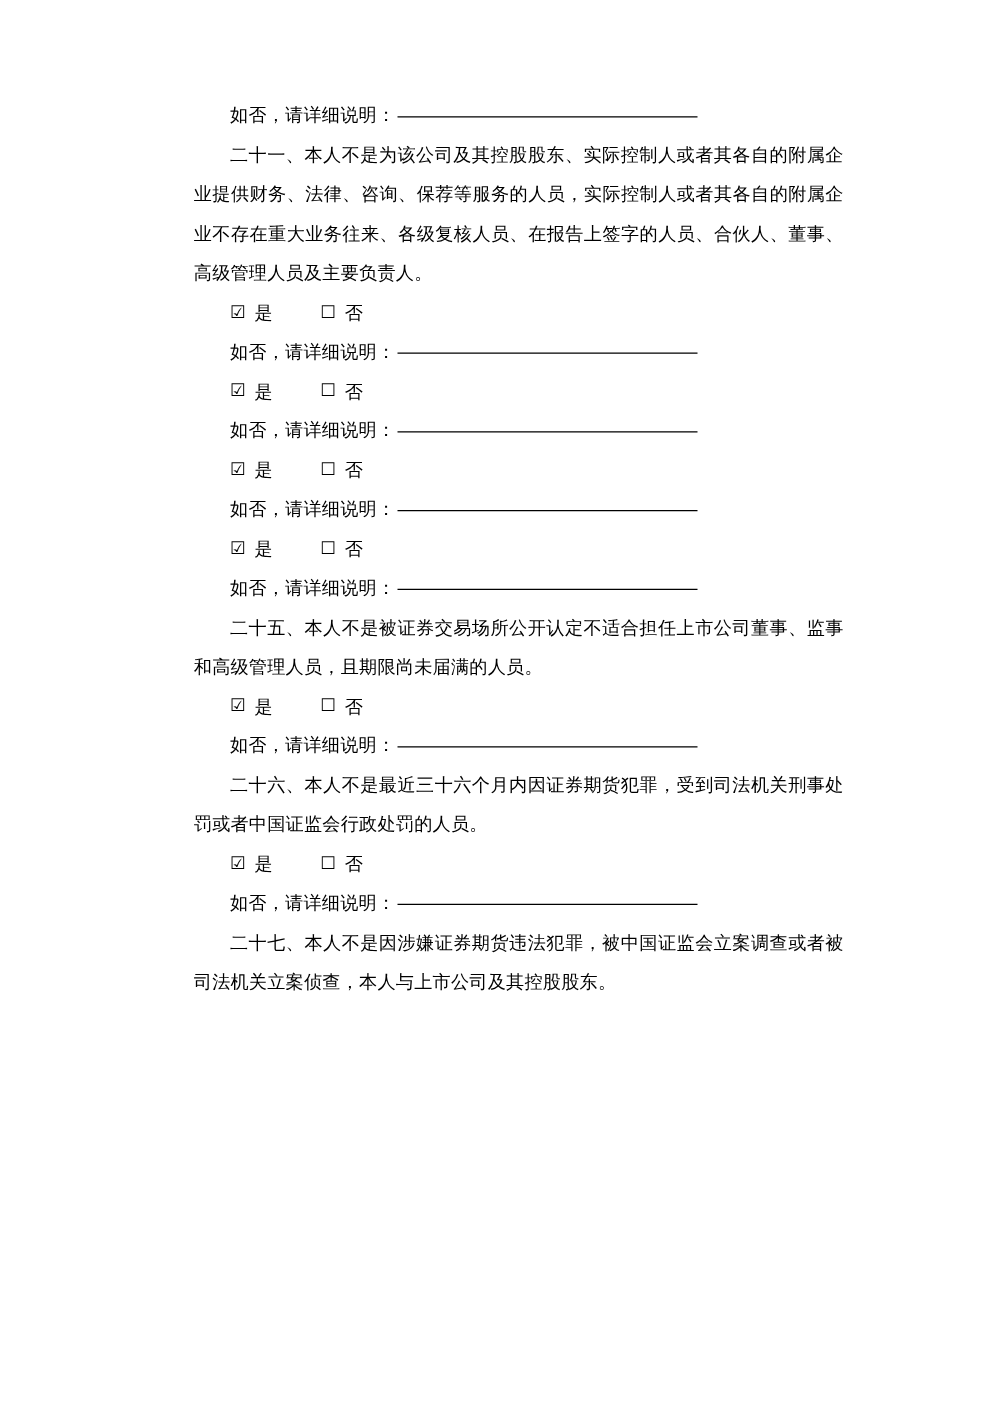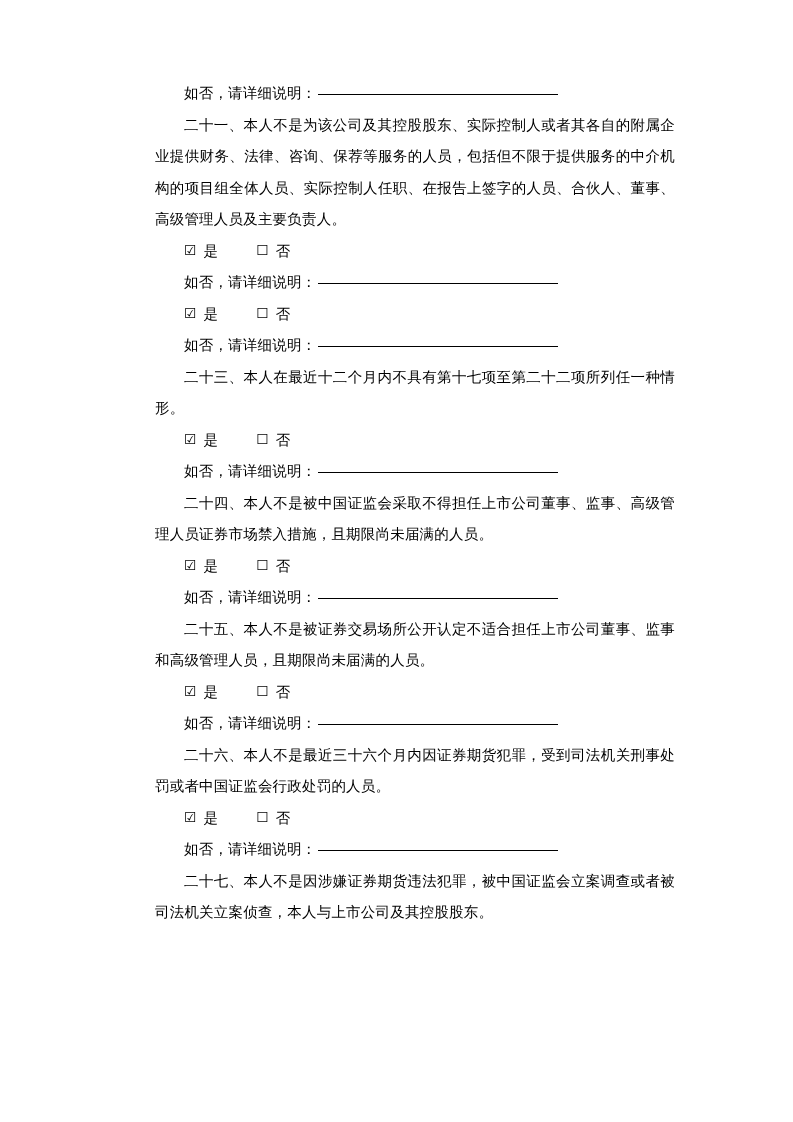--- a/index.html
+++ b/index.html
@@ -74,44 +74,42 @@
 </head>
 <body>
 
 <div class="page">
   <div class="doc-body">
 
     <p class="blank-line">
       <span class="label">如否，请详细说明：</span><span class="rule"></span>
     </p>
 
-    <p class="para">二十一、本人不是为该公司及其控股股东、实际控制人或者其各自的附属企业提供财务、法律、咨询、保荐等服务的人员，包括但不限于提供服务的中介机构的项目组全体人员、实际控制人任职、在报告上签字的人员、合伙人、董事、高级管理人员及主要负责人。</p>
+    <p class="para">二十一、本人不是为该公司及其控股股东、实际控制人或者其各自的附属企业提供财务、法律、咨询、保荐等服务的人员，实际控制人或者其各自的附属企业不存在重大业务往来、各级复核人员、在报告上签字的人员、合伙人、董事、高级管理人员及主要负责人。</p>
     <p class="answer-row">
       <span class="opt"><span class="box">☑</span><span class="box-text">是</span></span><span class="opt second"><span class="box">☐</span><span class="box-text">否</span></span>
     </p>
     <p class="blank-line">
       <span class="label">如否，请详细说明：</span><span class="rule"></span>
     </p>
 
     <p class="answer-row">
       <span class="opt"><span class="box">☑</span><span class="box-text">是</span></span><span class="opt second"><span class="box">☐</span><span class="box-text">否</span></span>
     </p>
     <p class="blank-line">
       <span class="label">如否，请详细说明：</span><span class="rule"></span>
     </p>
 
-    <p class="para">二十三、本人在最近十二个月内不具有第十七项至第二十二项所列任一种情形。</p>
     <p class="answer-row">
       <span class="opt"><span class="box">☑</span><span class="box-text">是</span></span><span class="opt second"><span class="box">☐</span><span class="box-text">否</span></span>
     </p>
     <p class="blank-line">
       <span class="label">如否，请详细说明：</span><span class="rule"></span>
     </p>
 
-    <p class="para">二十四、本人不是被中国证监会采取不得担任上市公司董事、监事、高级管理人员证券市场禁入措施，且期限尚未届满的人员。</p>
     <p class="answer-row">
       <span class="opt"><span class="box">☑</span><span class="box-text">是</span></span><span class="opt second"><span class="box">☐</span><span class="box-text">否</span></span>
     </p>
     <p class="blank-line">
       <span class="label">如否，请详细说明：</span><span class="rule"></span>
     </p>
 
     <p class="para">二十五、本人不是被证券交易场所公开认定不适合担任上市公司董事、监事和高级管理人员，且期限尚未届满的人员。</p>
     <p class="answer-row">
       <span class="opt"><span class="box">☑</span><span class="box-text">是</span></span><span class="opt second"><span class="box">☐</span><span class="box-text">否</span></span>

